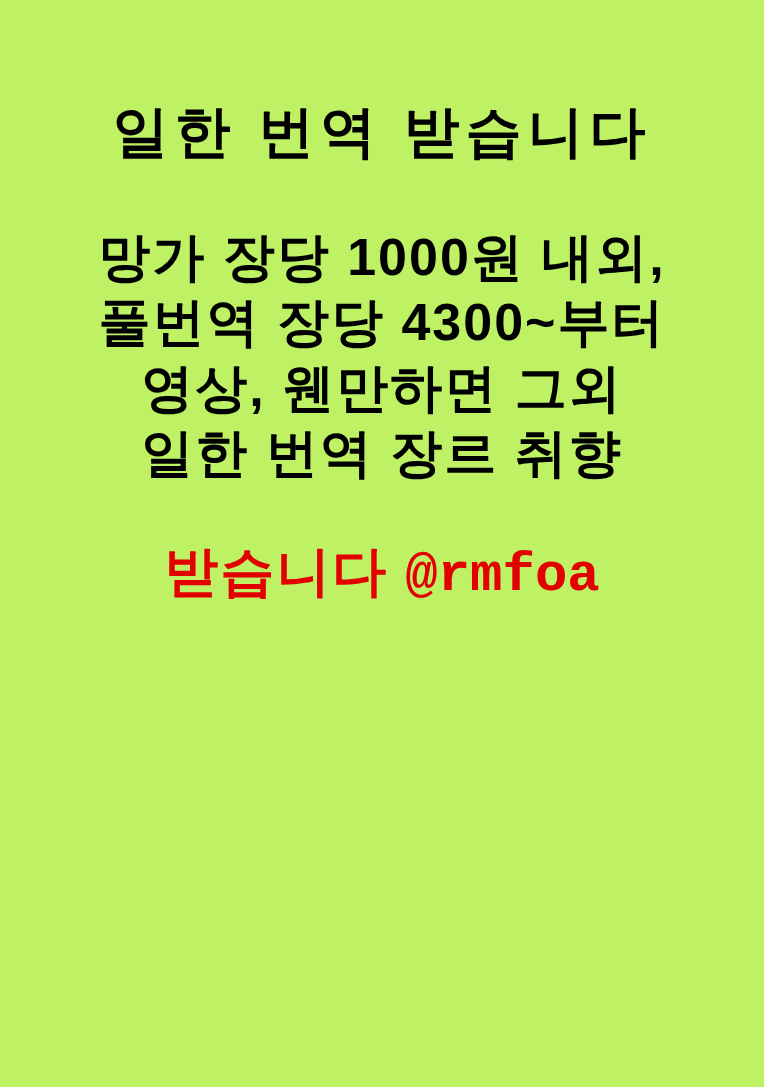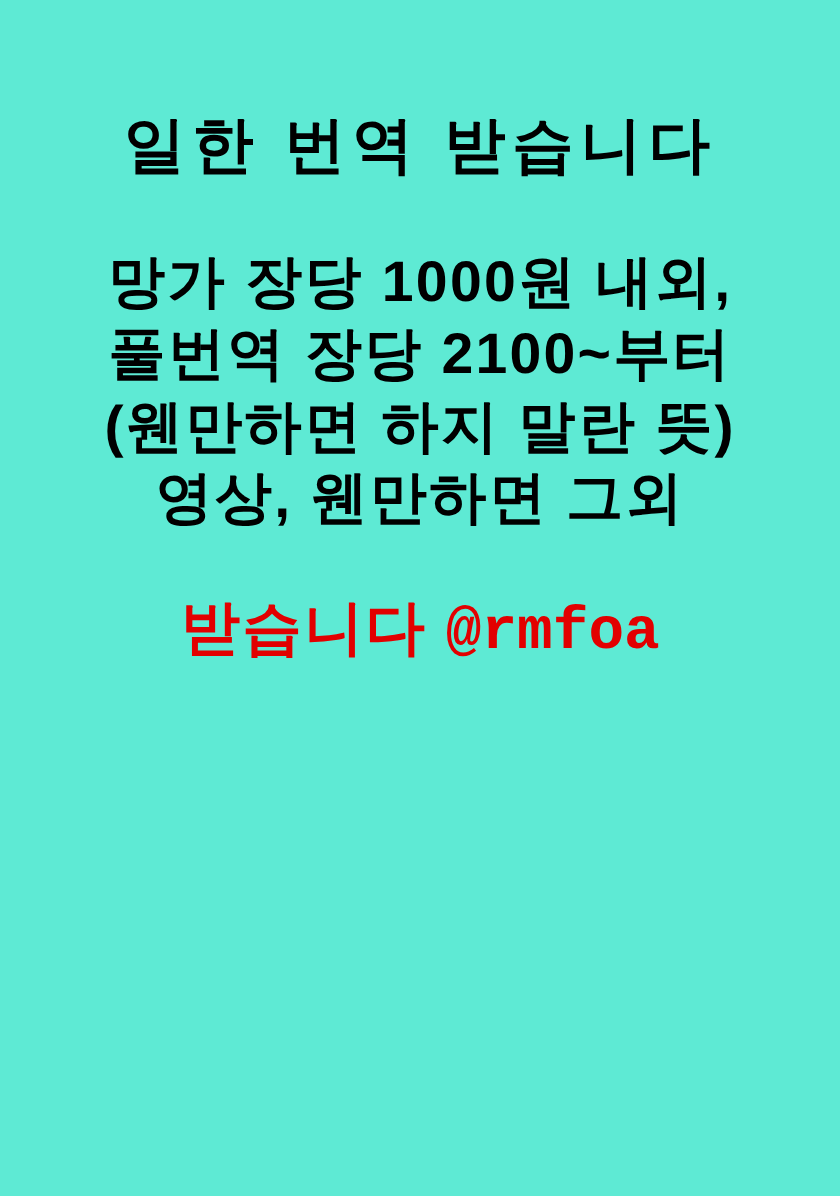--- a/index.html
+++ b/index.html
@@ -12,21 +12,21 @@
     height: 1087px;
     font-family: "Liberation Sans", sans-serif;
     color: #000000;
     overflow: hidden;
   }
 
   .poster {
     position: relative;
     width: 764px;
     height: 1087px;
-    background: #5eead4;
+    background: #bef264;
     display: flex;
     flex-direction: column;
     align-items: center;
   }
 
   .headline {
     margin-top: 104px;
     font-size: 56px;
     font-weight: 700;
     letter-spacing: 6px;
@@ -73,23 +73,23 @@
 </style>
 </head>
 <body>
 
 <div class="poster">
 
   <div class="headline">일한 번역 받습니다</div>
 
   <div class="body-block">
     <div class="body-line">망가 장당 1000원 내외,</div>
-    <div class="body-line">풀번역 장당 2100~부터</div>
-    <div class="body-line">(웬만하면 하지 말란 뜻)</div>
+    <div class="body-line">풀번역 장당 4300~부터</div>
     <div class="body-line">영상, 웬만하면 그외</div>
+    <div class="body-line">일한 번역 장르 취향</div>
   </div>
 
   <div class="contact">
     <span>받습니다</span>
     <span class="handle">@rmfoa</span>
   </div>
 
 </div>
 
 </body></html>

